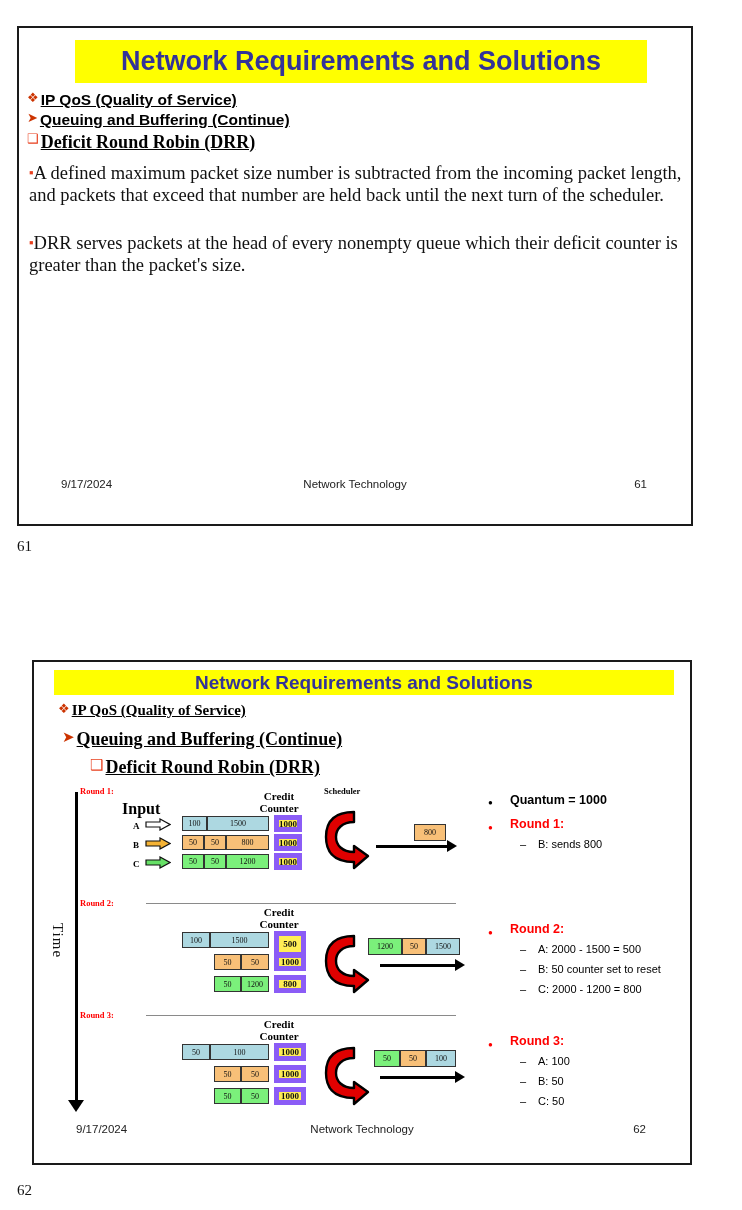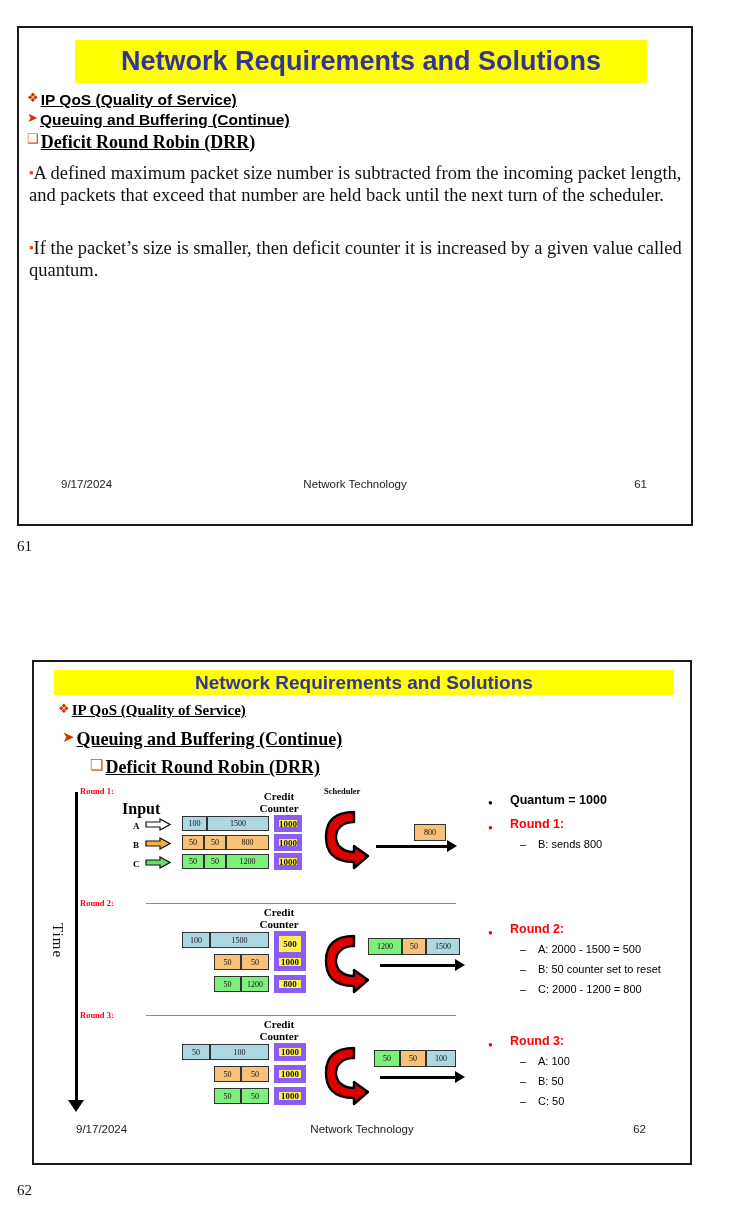--- a/index.html
+++ b/index.html
@@ -100,21 +100,21 @@
       <span class="gly-arrow">➤</span>
       <span class="hl">Queuing and Buffering (Continue)</span>
     </div>
 
     <div class="bulletline">
       <span class="gly-square">❑</span>
       <span class="hl-serif">Deficit Round Robin (DRR)</span>
     </div>
 
     <div class="para"><span class="sq">▪</span><span>A defined maximum packet size number is subtracted from the incoming packet length, and packets that exceed that number are held back until the next turn of the scheduler.</span></div>
-    <div class="para" style="margin-top:31px;"><span class="sq">▪</span><span>If the packet’s size is smaller, then deficit counter it is increased by a given value called quantum.</span></div>
+    <div class="para" style="margin-top:26px;"><span class="sq">▪</span><span>DRR serves packets at the head of every nonempty queue which their deficit counter is greater than the packet's size.</span></div>
   </div>
 
   <div class="footer">
     <span class="date">9/17/2024</span>
     <span class="center">Network Technology</span>
     <span class="pg">61</span>
   </div>
 </div>
 
 <div class="thumbnum" id="num1">61</div>

